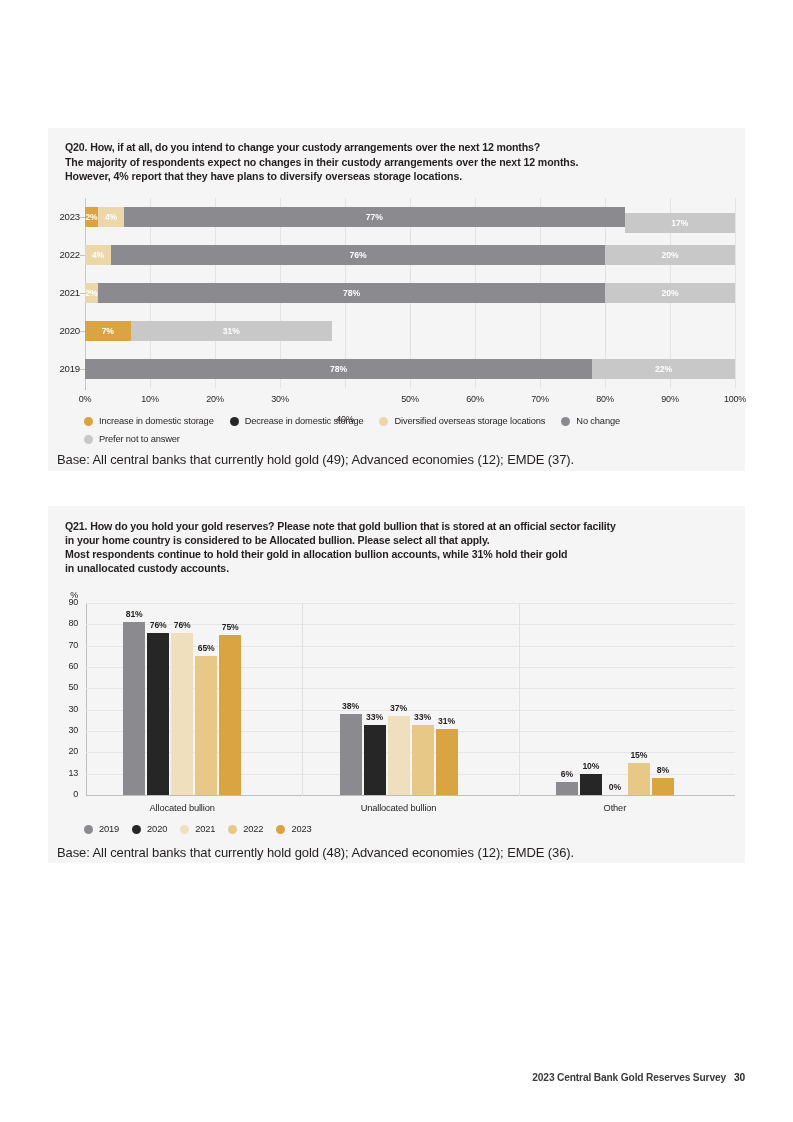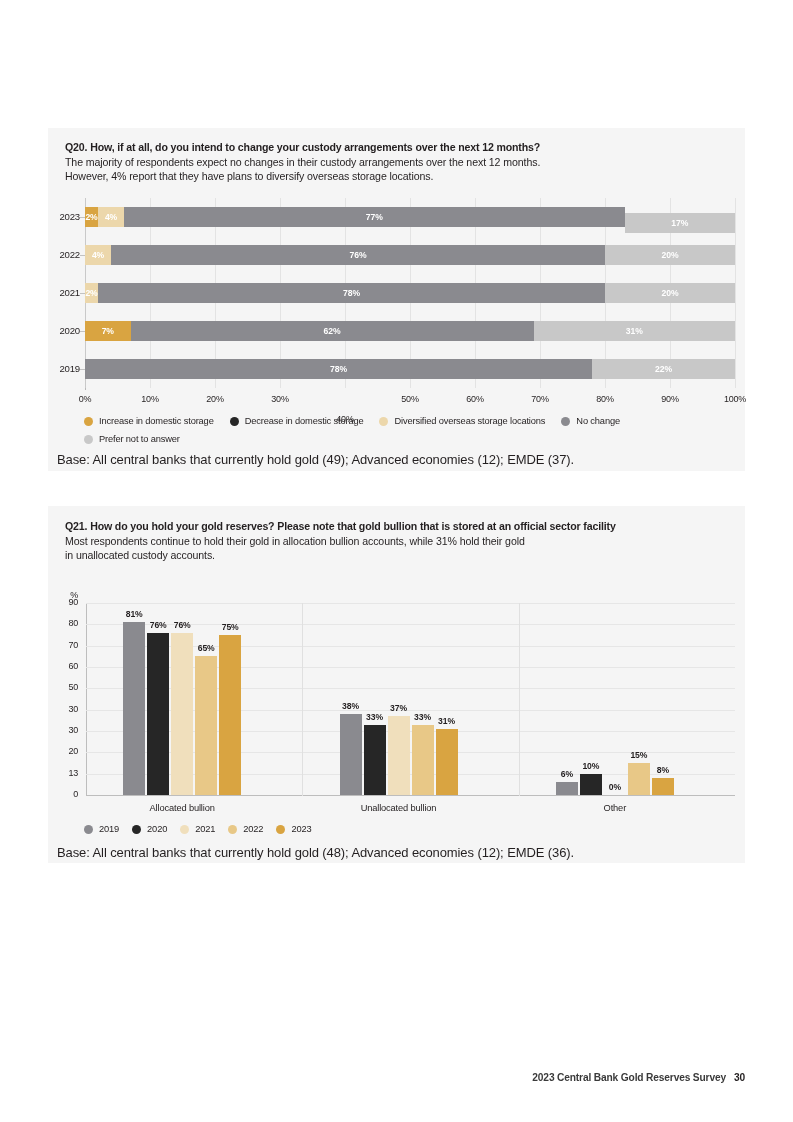--- a/index.html
+++ b/index.html
@@ -21,21 +21,21 @@
 
   .q-title{
     font-size:10.6px;
     font-weight:bold;
     line-height:13.6px;
     letter-spacing:-0.15px;
     margin:0;
   }
   .q-sub{
     font-size:10.6px;
-    font-weight:normal;
+    font-weight:bold;
     line-height:14px;
     letter-spacing:-0.1px;
     margin:0;
     color:#231f20;
   }
   .q-head{ position:absolute; left:17px; right:14px; }
   #q20-head{ top:13px; }
   #q21-head{ top:14px; }
 
   
@@ -157,21 +157,20 @@
       <div class="seg" style="width: 494px; background: rgb(138, 138, 143);">76%</div>
       <div class="seg" style="width: 130px; background: rgb(200, 200, 200);">20%</div>
     </div>
     <div class="q20row" style="top: 85px;">
       <div class="seg" style="width: 13px; background: rgb(236, 215, 171); color: rgb(255, 255, 255);">2%</div>
       <div class="seg" style="width: 507px; background: rgb(138, 138, 143);">78%</div>
       <div class="seg" style="width: 130px; background: rgb(200, 200, 200);">20%</div>
     </div>
     <div class="q20row" style="top: 123px;">
       <div class="seg" style="width: 45.5px; background: rgb(217, 164, 65);">7%</div>
-      <div class="seg" style="width: 403px; background: rgb(138, 138, 143);">62%</div>
       <div class="seg" style="width: 201.5px; background: rgb(200, 200, 200);">31%</div>
     </div>
     <div class="q20row" style="top: 161px;">
       <div class="seg" style="width: 507px; background: rgb(138, 138, 143);">78%</div>
       <div class="seg" style="width: 143px; background: rgb(200, 200, 200);">22%</div>
     </div>
   </div>
 <div id="q20-xlabels">
     <span class="xtick" style="left: 0px;">0%</span>
     <span class="xtick" style="left: 65px;">10%</span>
@@ -206,20 +205,21 @@
     <div class="lg-item">
       <span class="lg-dot" style="background: rgb(200, 200, 200);"></span>
       <span class="lg-txt">Prefer not to answer</span>
     </div>
   </div>
 <div class="base-note" id="q20-base">Base: All central banks that currently hold gold (49); Advanced economies (12); EMDE (37).</div>
 
 <div class="card" id="card-q21">
   <div class="q-head" id="q21-head">
     <p class="q-title">Q21. How do you hold your gold reserves? Please note that gold bullion that is stored at an official sector facility</p>
+    <p class="q-title">in your home country is considered to be Allocated bullion. Please select all that apply.</p>
     <p class="q-sub">Most respondents continue to hold their gold in allocation bullion accounts, while 31% hold their gold</p>
     <p class="q-sub">in unallocated custody accounts.</p>
   </div>
 </div>
 
 <div id="q21-ylabels">
     <div class="ylab21" style="top: 0px; right: 4px;">%</div>
     <div class="ylab21" style="top: 199px; right: 4px;">0</div>
     <div class="ylab21" style="top: 177.667px; right: 4px;">13</div>
     <div class="ylab21" style="top: 156.333px; right: 4px;">20</div>

